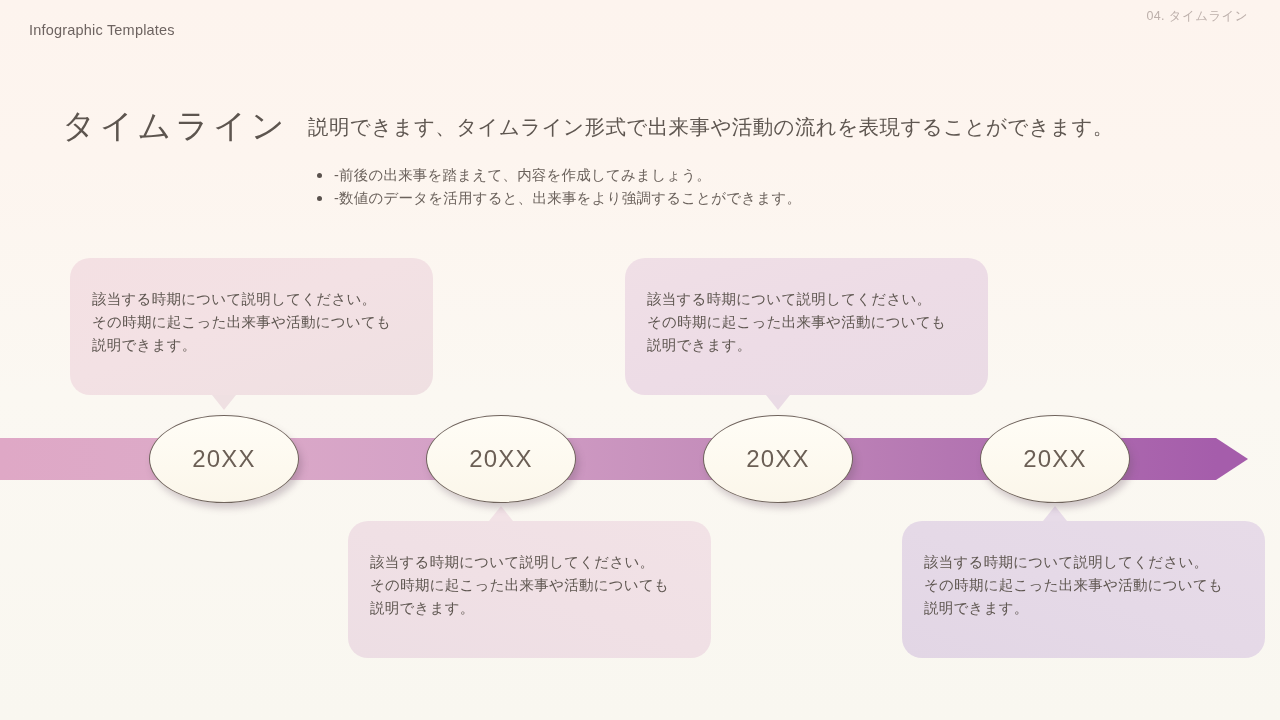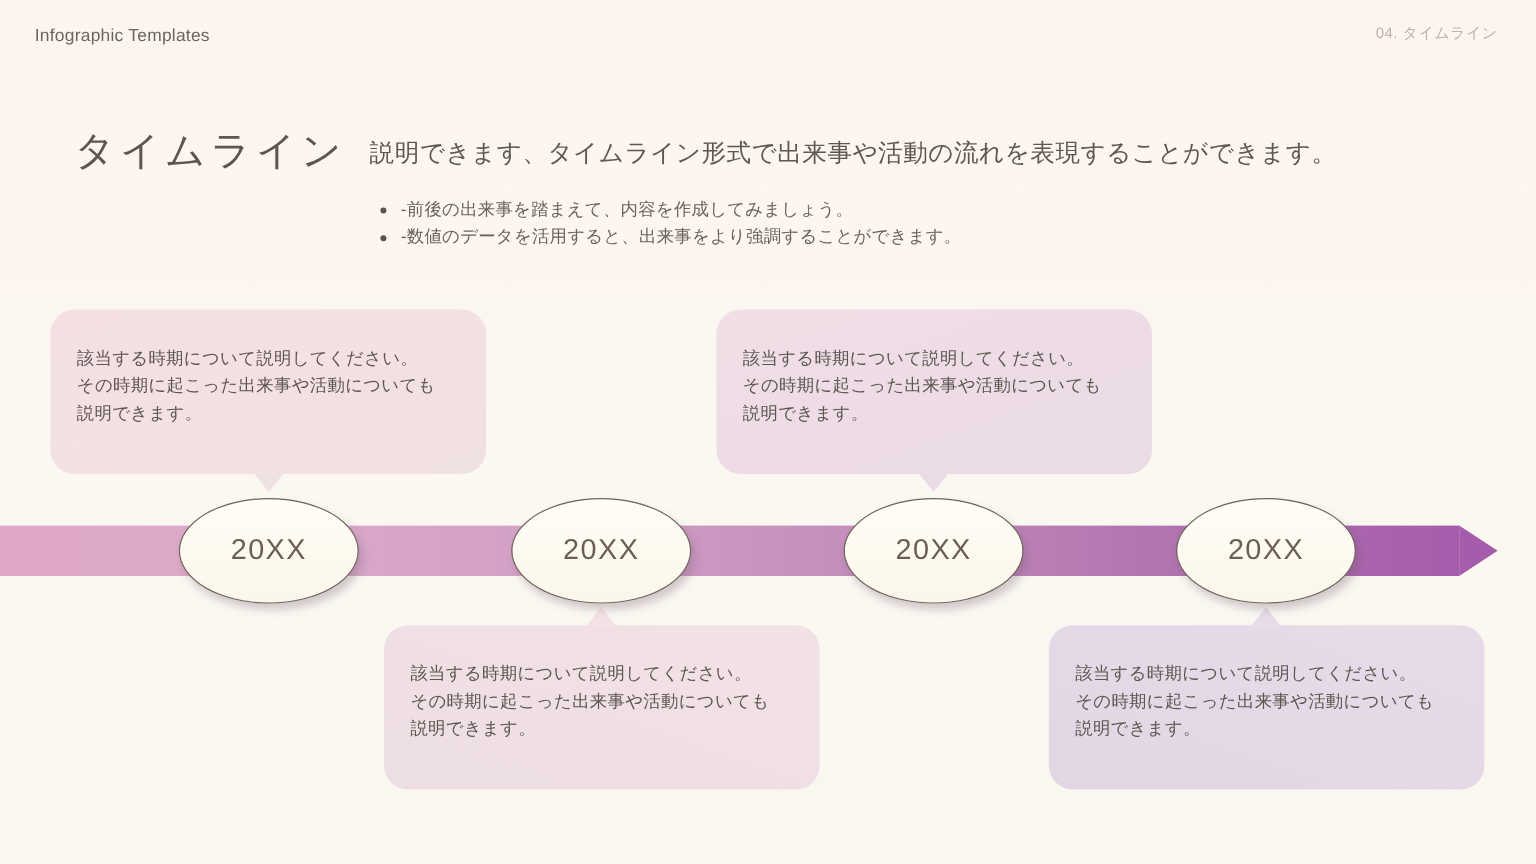--- a/index.html
+++ b/index.html
@@ -28,21 +28,21 @@
     left: 29px;
     top: 22px;
     font-size: 14.5px;
     letter-spacing: 0.2px;
     color: #6d6360;
     font-weight: 400;
   }
   .hdr-right {
     position: absolute;
     right: 32px;
-    top: 20px;
+    top: 8px;
     font-size: 12.5px;
     letter-spacing: 0.4px;
     color: #bdb0ab;
     font-weight: 400;
   }
 
   
   .title {
     position: absolute;
     left: 62px;
@@ -139,20 +139,21 @@
     color: #6b5f55;
     font-weight: 400;
   }
 
   
   .callout {
     position: absolute;
     box-sizing: border-box;
     border-radius: 20px;
     padding: 30px 0 0 22px;
+    margin-left: 28px;
   }
   .callout p {
     margin: 0;
     font-size: 14.5px;
     line-height: 23px;
     color: #5e5650;
     letter-spacing: 0.25px;
     white-space: pre-line;
   }
   .tail {

